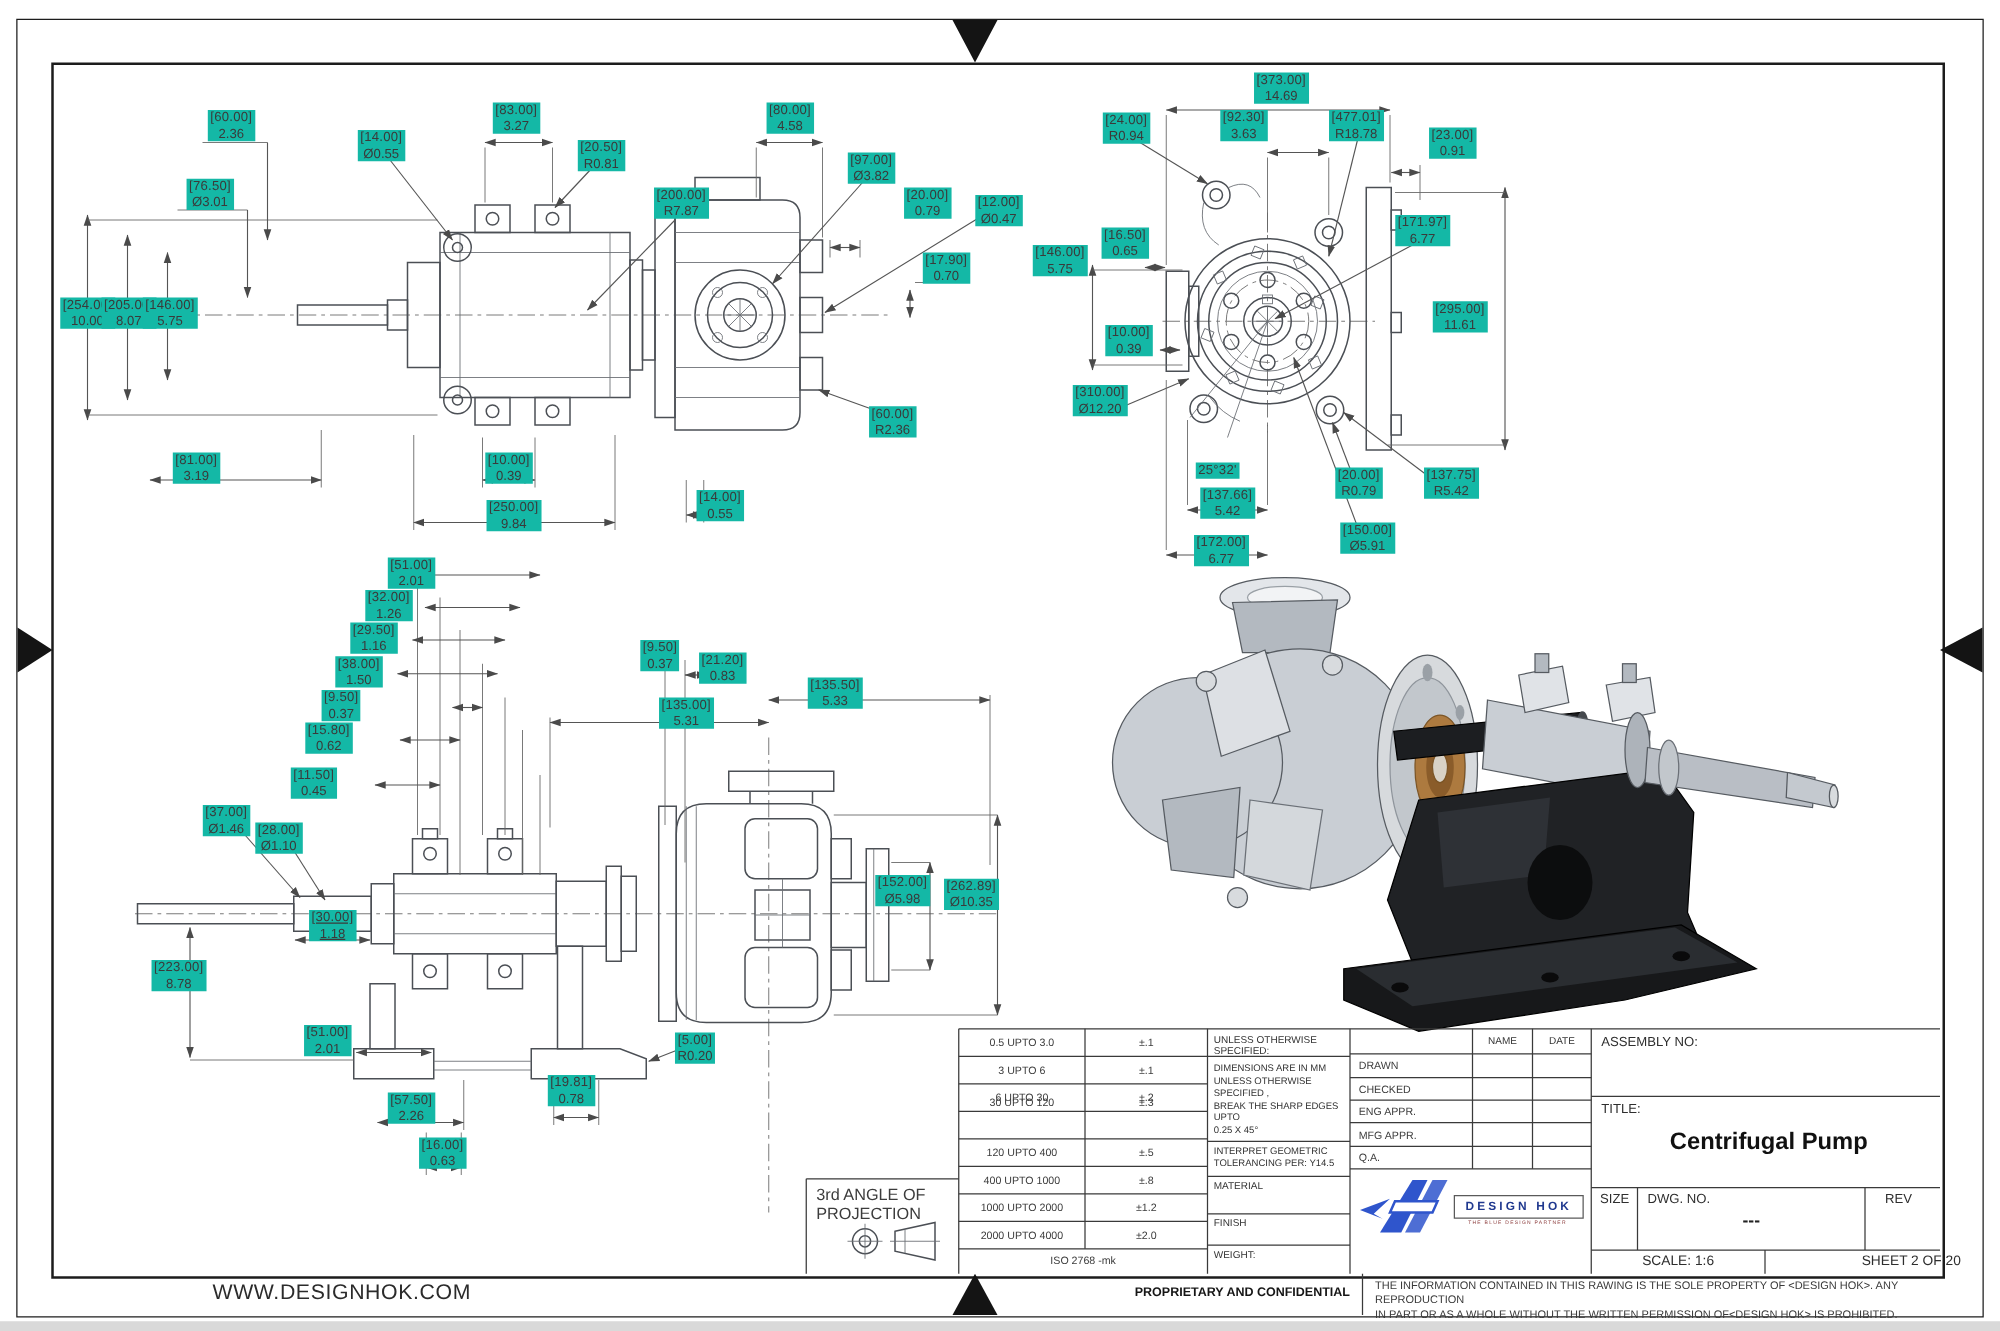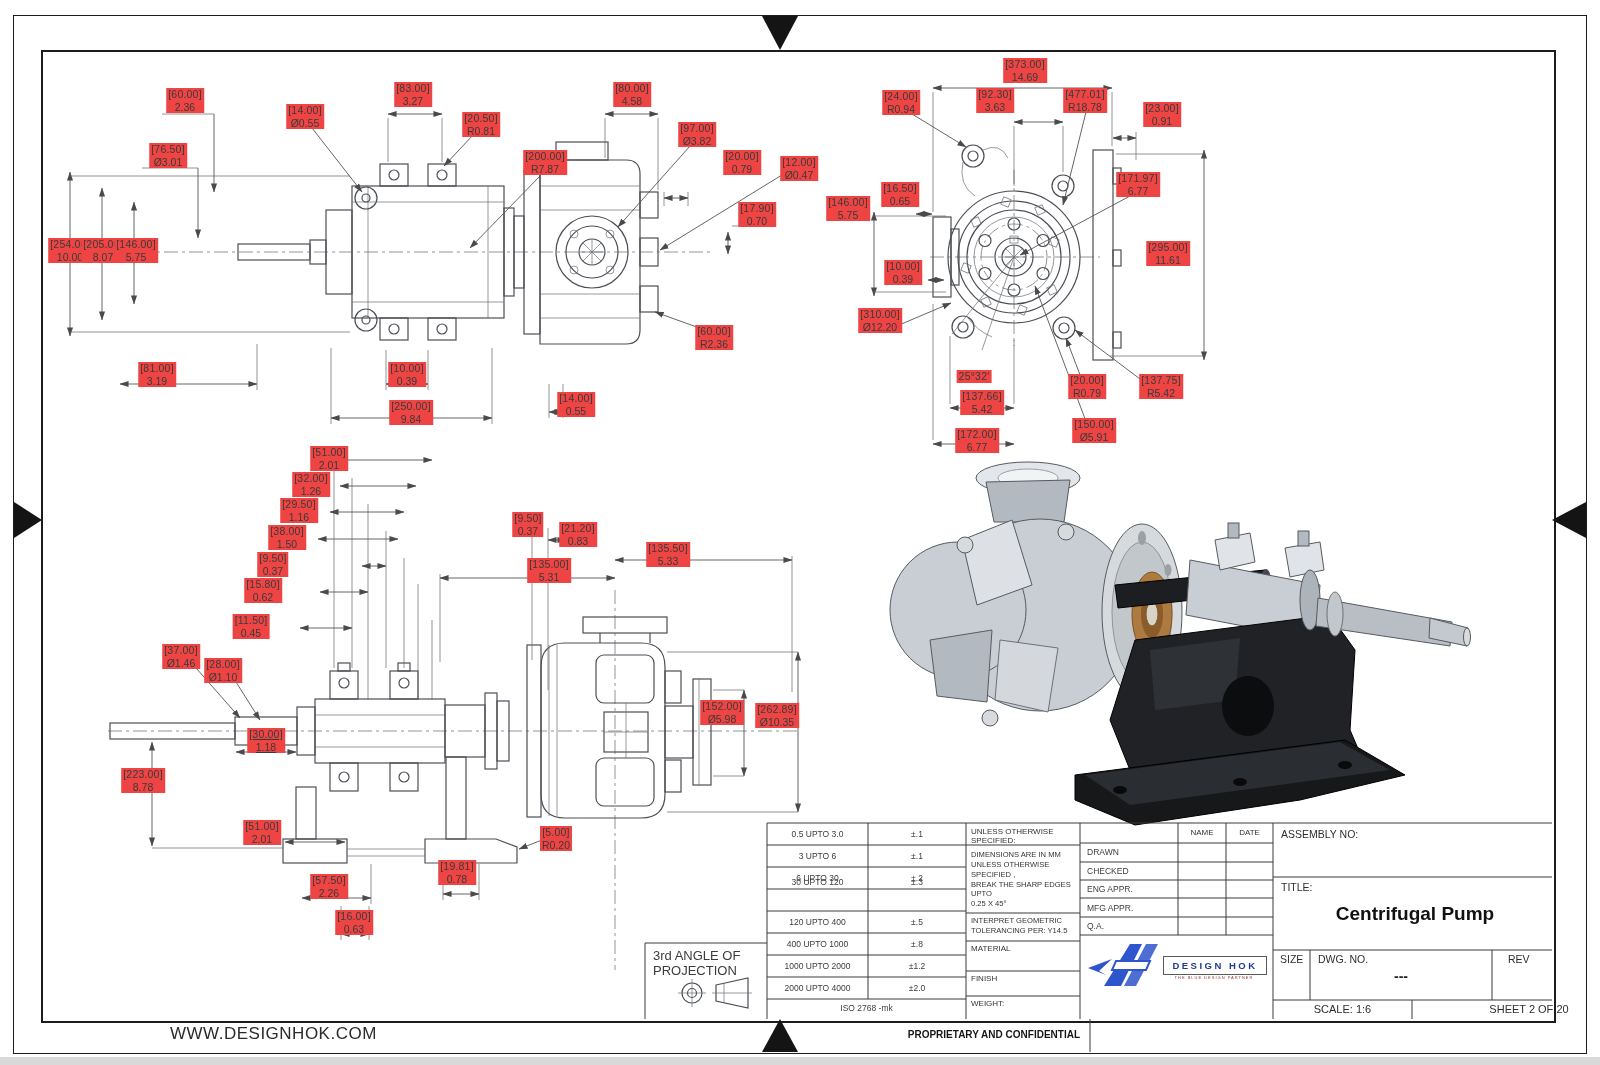--- a/index.html
+++ b/index.html
@@ -6,21 +6,21 @@
   .sheet{position:relative;width:1600px;height:1065px;background:#ffffff;overflow:hidden;
          font-family:"Liberation Sans", sans-serif;color:#333;}
   .border-outer{position:absolute;left:13px;top:15px;width:1572px;height:1037px;border:1.5px solid #1c1c1c;}
   .border-inner{position:absolute;left:41px;top:50px;width:1511px;height:969px;border:2px solid #1c1c1c;}
   .tri{position:absolute;width:0;height:0;}
   .tri-top{left:762px;top:16px;border-left:18px solid transparent;border-right:18px solid transparent;border-top:34px solid #141414;}
   .tri-bottom{left:762px;top:1019px;border-left:18px solid transparent;border-right:18px solid transparent;border-bottom:33px solid #141414;}
   .tri-left{left:14px;top:502px;border-top:18px solid transparent;border-bottom:18px solid transparent;border-left:28px solid #141414;}
   .tri-right{left:1552px;top:502px;border-top:18px solid transparent;border-bottom:18px solid transparent;border-right:34px solid #141414;}
   svg.canvas{position:absolute;left:0;top:0;}
-  .dim{position:absolute;transform:translateX(-50%);background:#ef4444;padding:0 2px;text-align:center;
+  .dim{position:absolute;transform:translateX(-50%);background:#14b8a6;padding:0 2px;text-align:center;
        font-size:10.5px;line-height:1.2;color:#3a3a3a;white-space:nowrap;z-index:5;}
   .dim .mm{letter-spacing:.2px;}
   .lbl{position:absolute;z-index:6;}
   .cellhead{font-size:10.5px;color:#2e2e2e;}
   .small{font-size:8px;color:#333;}
   .tol-row{position:absolute;display:flex;width:199px;height:22px;}
   .tol-row div{display:flex;align-items:center;justify-content:center;font-size:8.5px;color:#3c3c3c;}
   .appr-row{position:absolute;display:flex;width:193px;height:18px;align-items:center;}
   .appr-row .al{font-size:8.5px;color:#3c3c3c;padding-left:7px;}
   .footer-web{position:absolute;left:170px;top:1024px;font-size:17px;letter-spacing:.5px;color:#2b2b2b;z-index:6;}
@@ -664,14 +664,18 @@
   <div class="proj-text">
     <div>3rd ANGLE OF</div>
     <div>PROJECTION</div>
   </div>
 
   <div class="logo-box">DESIGN HOK</div>
   <div class="logo-tag">THE BLUE DESIGN PARTNER</div>
 
   <div class="footer-web">WWW.DESIGNHOK.COM</div>
   <div class="footer-prop">PROPRIETARY AND CONFIDENTIAL</div>
+  <div class="footer-disc">
+    <div>THE INFORMATION CONTAINED IN THIS RAWING IS THE SOLE PROPERTY OF &lt;DESIGN HOK&gt;.  ANY REPRODUCTION</div>
+    <div>IN PART OR AS A WHOLE WITHOUT THE WRITTEN PERMISSION OF&lt;DESIGN HOK&gt; IS PROHIBITED.</div>
+  </div>
 
 </div>
 
 </body></html>

